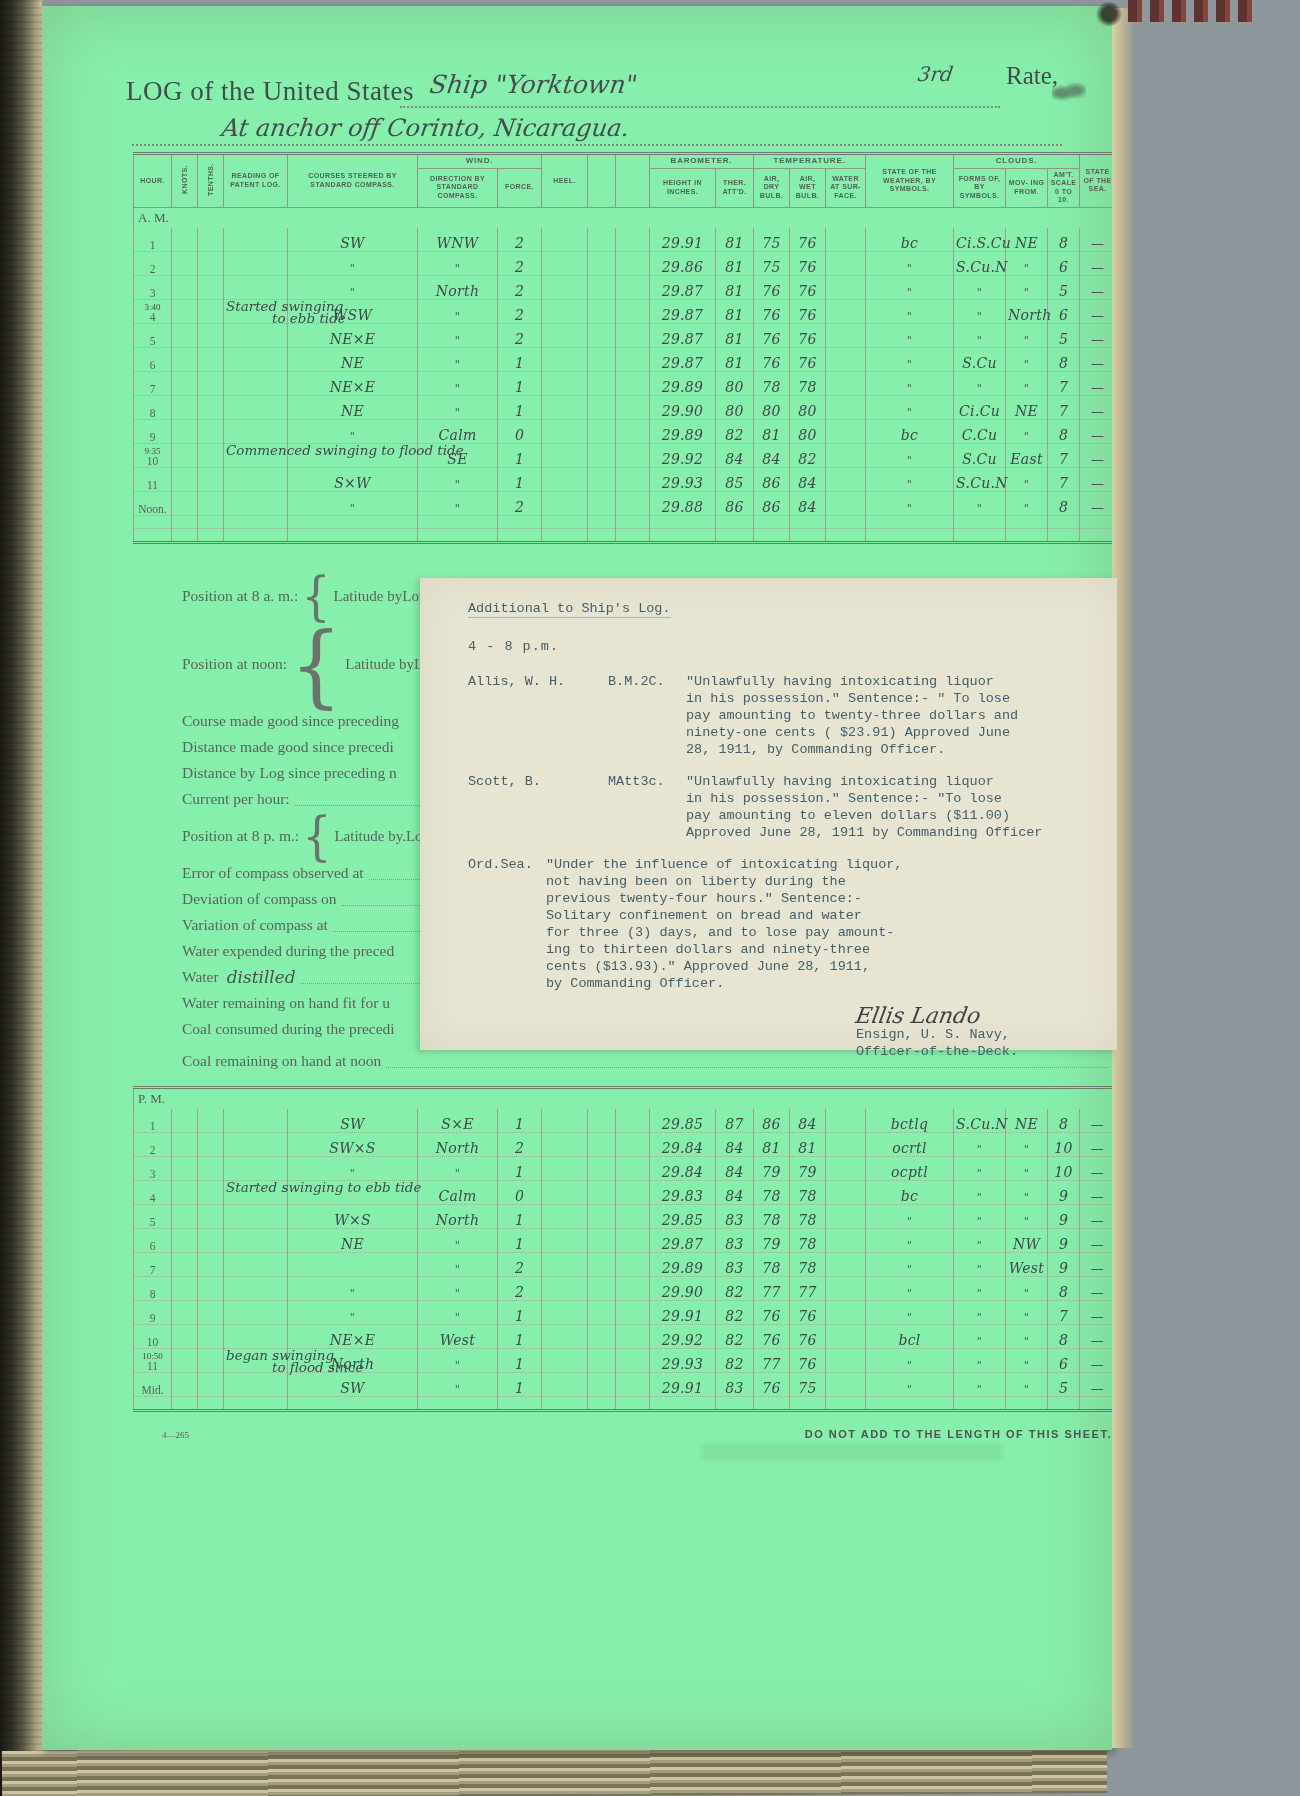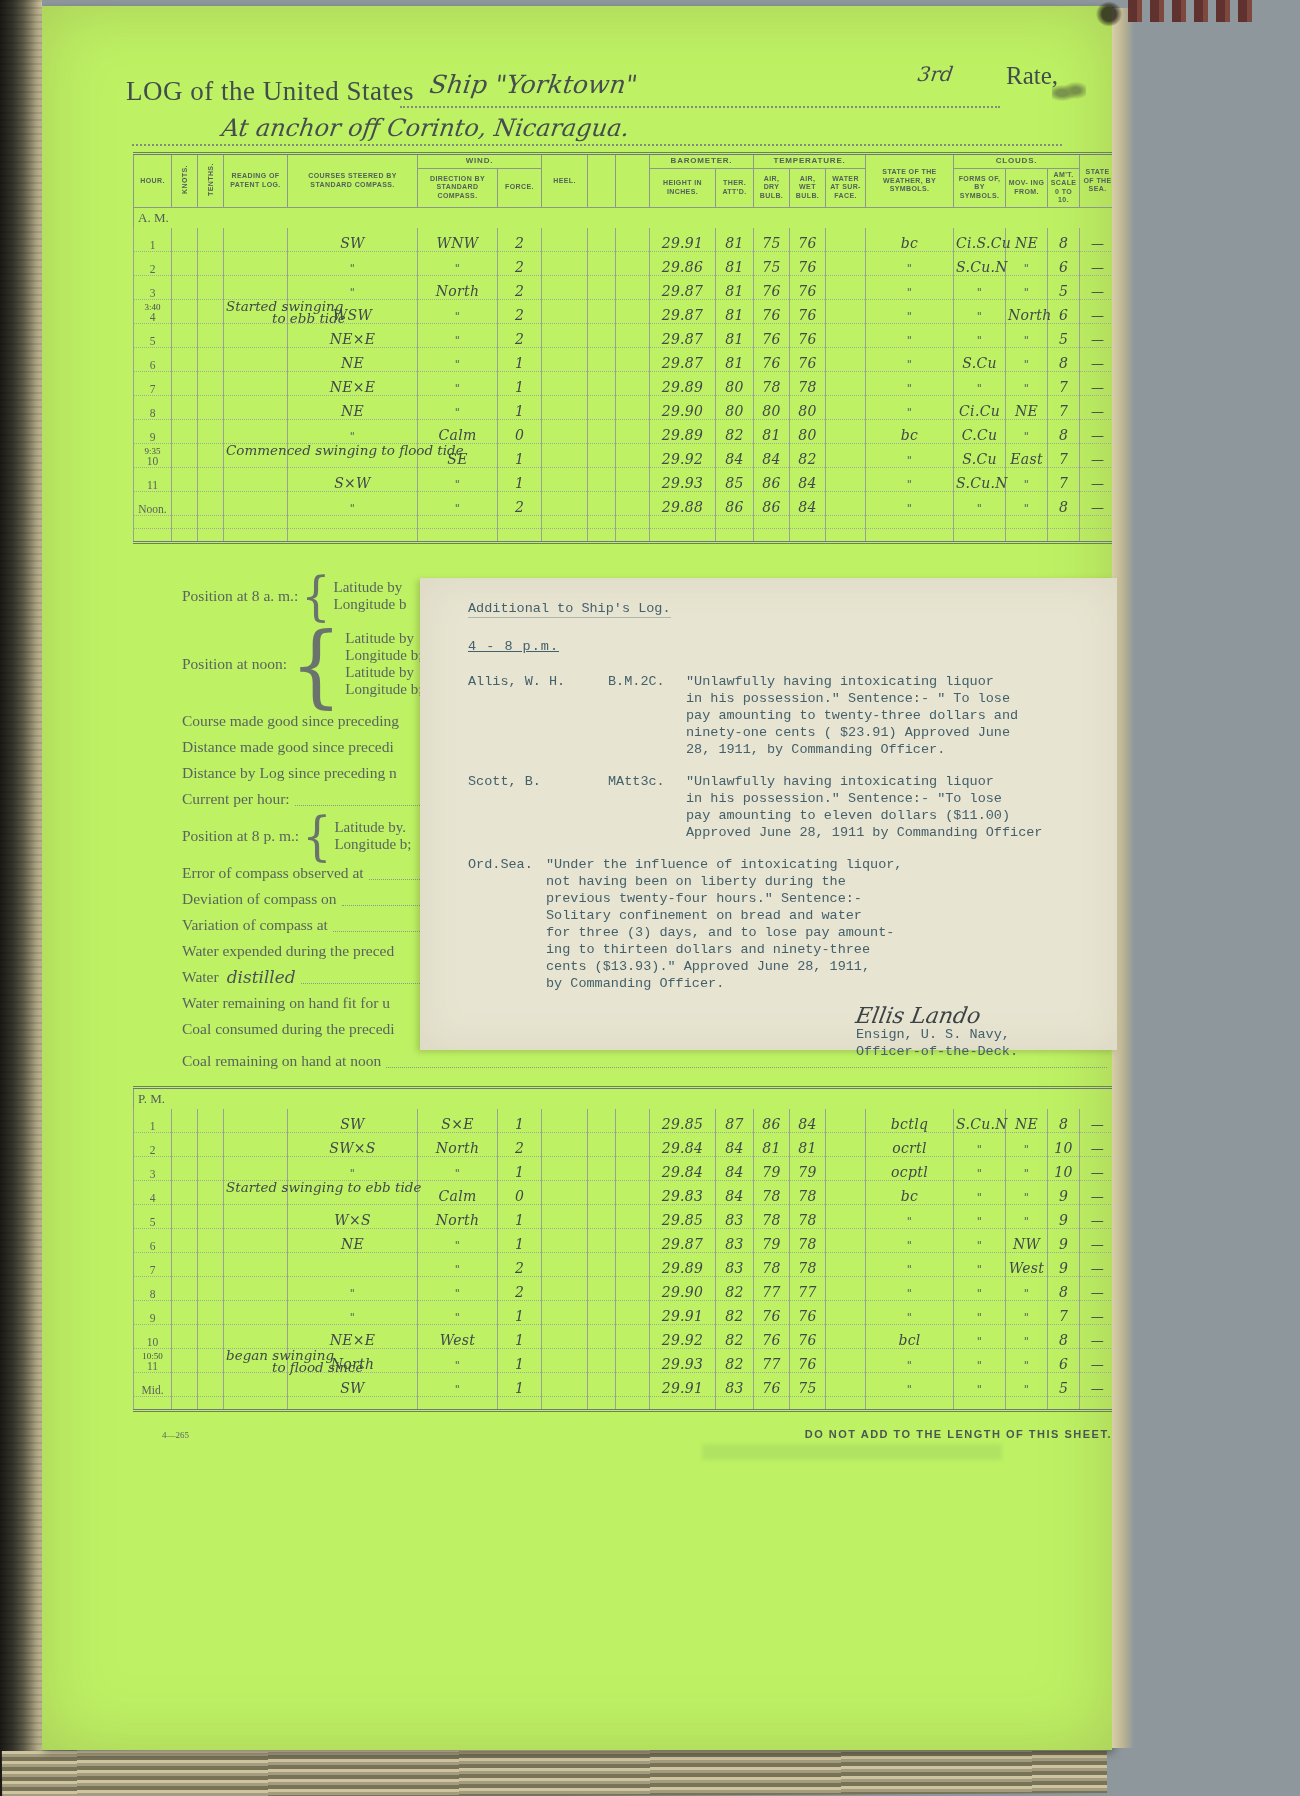--- a/index.html
+++ b/index.html
@@ -13,21 +13,21 @@
   .bottom-edges{position:absolute;left:2px;top:1748px;width:1105px;height:48px;
     background:repeating-linear-gradient(180deg,#cec5a0 0 3px,#a39c7e 3px 6px,#787257 6px 10px);
     transform:rotate(-.3deg);}
   .cover-mark{position:absolute;left:1128px;top:0;width:130px;height:22px;opacity:.85;
     background:repeating-linear-gradient(90deg,#571f1c 0 9px,#7b3a2e 9px 14px,#8e989c 14px 22px);}
   .cover-blob{position:absolute;left:1096px;top:2px;width:26px;height:24px;border-radius:50%;
     background:radial-gradient(circle,#241f19 0 40%,rgba(36,31,25,0) 75%);opacity:.8;}
   .page-edge{position:absolute;left:1112px;top:8px;width:22px;height:1740px;
     background:linear-gradient(90deg,#d9d0aa,#bdb492 50%,#8e989c 100%);}
   
-  .page{position:absolute;left:42px;top:6px;width:1070px;height:1744px;background:#bef264;
+  .page{position:absolute;left:42px;top:6px;width:1070px;height:1744px;background:#86efac;
     box-shadow:inset 0 0 70px rgba(116,105,62,.28), 2px 3px 8px rgba(0,0,0,.35);color:#4c5752;}
   
   .log-title{position:absolute;left:84px;top:70px;font-size:27px;letter-spacing:.5px;color:#414d4c;}
   .dotline1{position:absolute;left:358px;top:66px;width:600px;height:34px;border-bottom:2px dotted #828b80;}
   .script{font-family:"DejaVu Serif", serif;font-style:italic;color:#464c4f;transform:skewX(-8deg);}
   .ship-script{position:absolute;left:30px;top:-2px;font-size:25px;}
   .rate-note{position:absolute;left:876px;top:56px;font-size:20px;}
   .rate-label{position:absolute;left:964px;top:56px;font-size:25px;color:#414d4c;}
   .dotline2{position:absolute;left:90px;top:104px;width:930px;height:34px;border-bottom:2px dotted #828b80;}
   .loc-script{position:absolute;left:90px;top:4px;font-size:24px;}
@@ -60,32 +60,32 @@
     font-size:13.5px;z-index:3;}
   .ann div:nth-child(2){margin-left:46px;}
   tr.blankrow td{height:12px;}
   
   #mid-labels{position:absolute;left:140px;top:566px;width:262px;}
   .mid-row{display:flex;align-items:center;font-size:15.5px;color:#5a645e;white-space:nowrap;}
   .mid-plain{height:26px;}
   .mid-row .dots{flex:1;border-bottom:1.5px dotted #8d968b;height:13px;margin-left:5px;min-width:18px;}
   .mid-group{display:flex;align-items:center;}
   .mid-group .brace{font-family:"DejaVu Serif",serif;font-weight:100;color:#6a746d;margin:0 3px;}
-  .mid-group .sub{display:flex;flex-direction:column;justify-content:flex-start;font-size:15px;}
+  .mid-group .sub{display:flex;flex-direction:row;justify-content:flex-start;font-size:15px;}
   .g2{height:48px;} .g2 .brace{font-size:46px;transform:scaleY(1.15);}
   .g4{height:88px;} .g4 .brace{font-size:82px;transform:scaleY(1.1);}
   .mid-hwval{font-family:"DejaVu Serif",serif;font-style:italic;font-size:17px;color:#4a5154;margin-left:8px;}
   #coal-line{position:absolute;left:140px;top:1046px;width:925px;}
   
   .slip{position:absolute;left:378px;top:572px;width:697px;height:472px;background:#e7e4d1;
     box-shadow:-3px 2px 6px rgba(80,70,40,.25), inset 0 0 40px rgba(130,125,90,.12);z-index:5;
     font-family:"Liberation Mono", monospace;color:#44606b;font-size:13.5px;line-height:17px;}
   .slip .inner{position:absolute;left:48px;top:22px;right:10px;}
   .slip-title{display:inline-block;border-bottom:1px solid rgba(68,96,107,.35);margin-bottom:20px;text-align:center;}
-  .slip-watch{margin-bottom:18px;letter-spacing:1px;text-decoration:underline;}
+  .slip-watch{margin-bottom:18px;letter-spacing:1px;}
   .slip-intro{margin-bottom:16px;}
   .entry{display:flex;margin-bottom:15px;}
   .entry .nm{width:140px;flex:none;}
   .entry .rt{width:78px;flex:none;}
   .entry .tx{flex:1;}
   .sigblock{margin-left:388px;margin-top:6px;}
   .signame{font-family:"DejaVu Serif",serif;font-style:italic;font-size:22px;color:#3c4245;
     transform:skewX(-10deg);margin-bottom:2px;}
   
   .form-no{position:absolute;left:120px;top:1424px;font-size:9px;color:#5a645e;}

